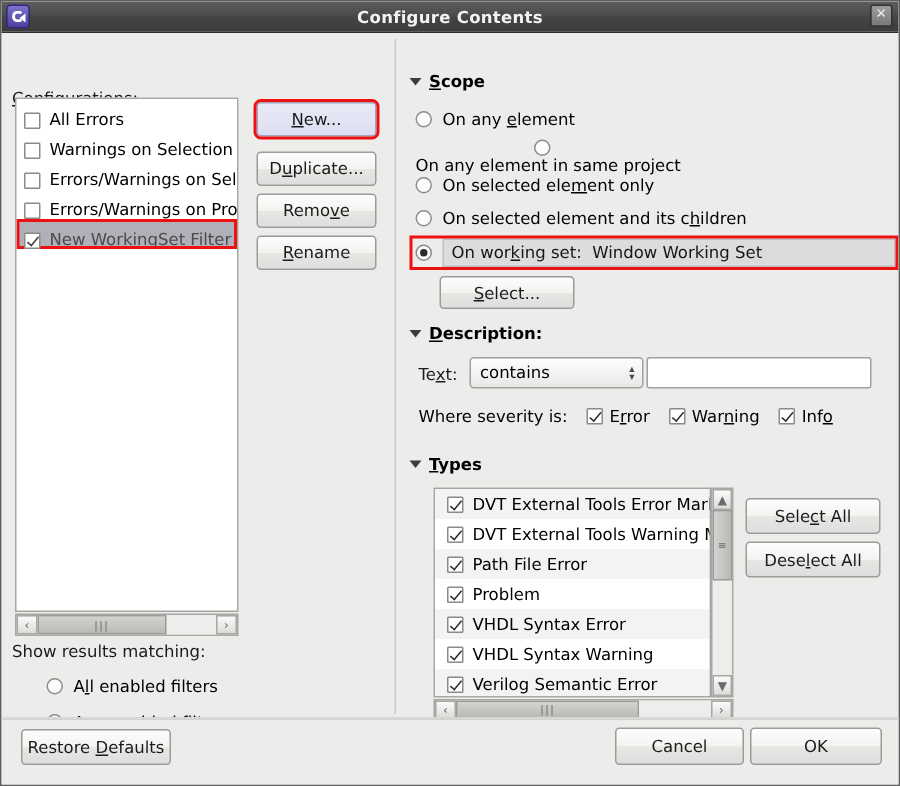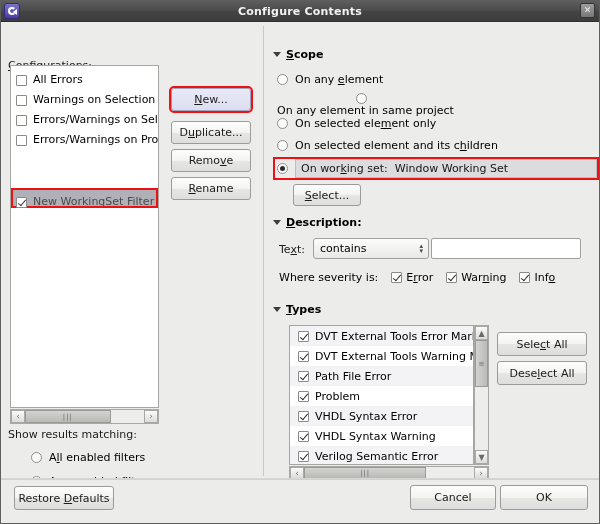--- a/index.html
+++ b/index.html
@@ -136,21 +136,20 @@
     padding-left: 5px;
     white-space: nowrap;
     font-size: 11px;
     box-sizing: border-box;
   }
   .cfg-item.selected {
     background: #b0b0b8;
     color: #4a4a4a;
     outline: 2px solid #ee1111;
     outline-offset: -2px;
-    margin-top: 42px;
   }
   .cbox {
     width: 11px; height: 11px;
     border: 1px solid #8a8a87;
     background: #fff;
     margin-right: 6px;
     box-sizing: border-box;
     flex: none;
     position: relative;
     border-radius: 1px;
@@ -214,21 +213,21 @@
     justify-content: center;
     box-sizing: border-box;
     font-family: "DejaVu Sans", sans-serif;
   }
   .btn.primary-hover {
     background: linear-gradient(to bottom, #e9eaf6 0%, #dcdef0 100%);
     border-color: #9fa3c0;
   }
   .redbox { outline: 2px solid #ee1111; outline-offset: 0px; }
 
-  .cfgbtn { position: absolute; left: 170px; width: 80px; height: 23px; margin-top: 20px; }
+  .cfgbtn { position: absolute; left: 170px; width: 80px; height: 23px; }
 
   
   .section-head {
     position: absolute;
     display: flex;
     align-items: center;
     font-weight: bold;
     font-size: 11px;
   }
   .twisty {
@@ -510,21 +509,21 @@
       <div class="radio-row" style="left:276px; top:115px;">
         <span class="radio"></span>
         <span>On selected element and its c<u class="mn">h</u><span>ildren</span></span>
       </div>
 
       <div class="wsrow redbox">
         <span class="radio on" style="margin-left:2px;"></span>
         <span class="ws-fill">On wor<u class="mn">k</u><span>ing set:&nbsp;&nbsp;Window Working Set</span></span>
       </div>
 
-      <div class="btn" style="position:absolute; left:292px; top:162px; width:68px; height:22px;">
+      <div class="btn" style="position:absolute; left:292px; top:162px; width:90px; height:22px;">
         <span><u class="mn">S</u><span>elect...</span></span>
       </div>
 
       <div class="section-head" style="left:272px; top:194px;">
         <span class="twisty"></span>
         <span><u class="mn">D</u><span>escription:</span></span>
       </div>
 
       <div class="field-label" style="position:absolute; left:278px; top:221px;">
         Te<u class="mn">x</u><span>t:</span>

